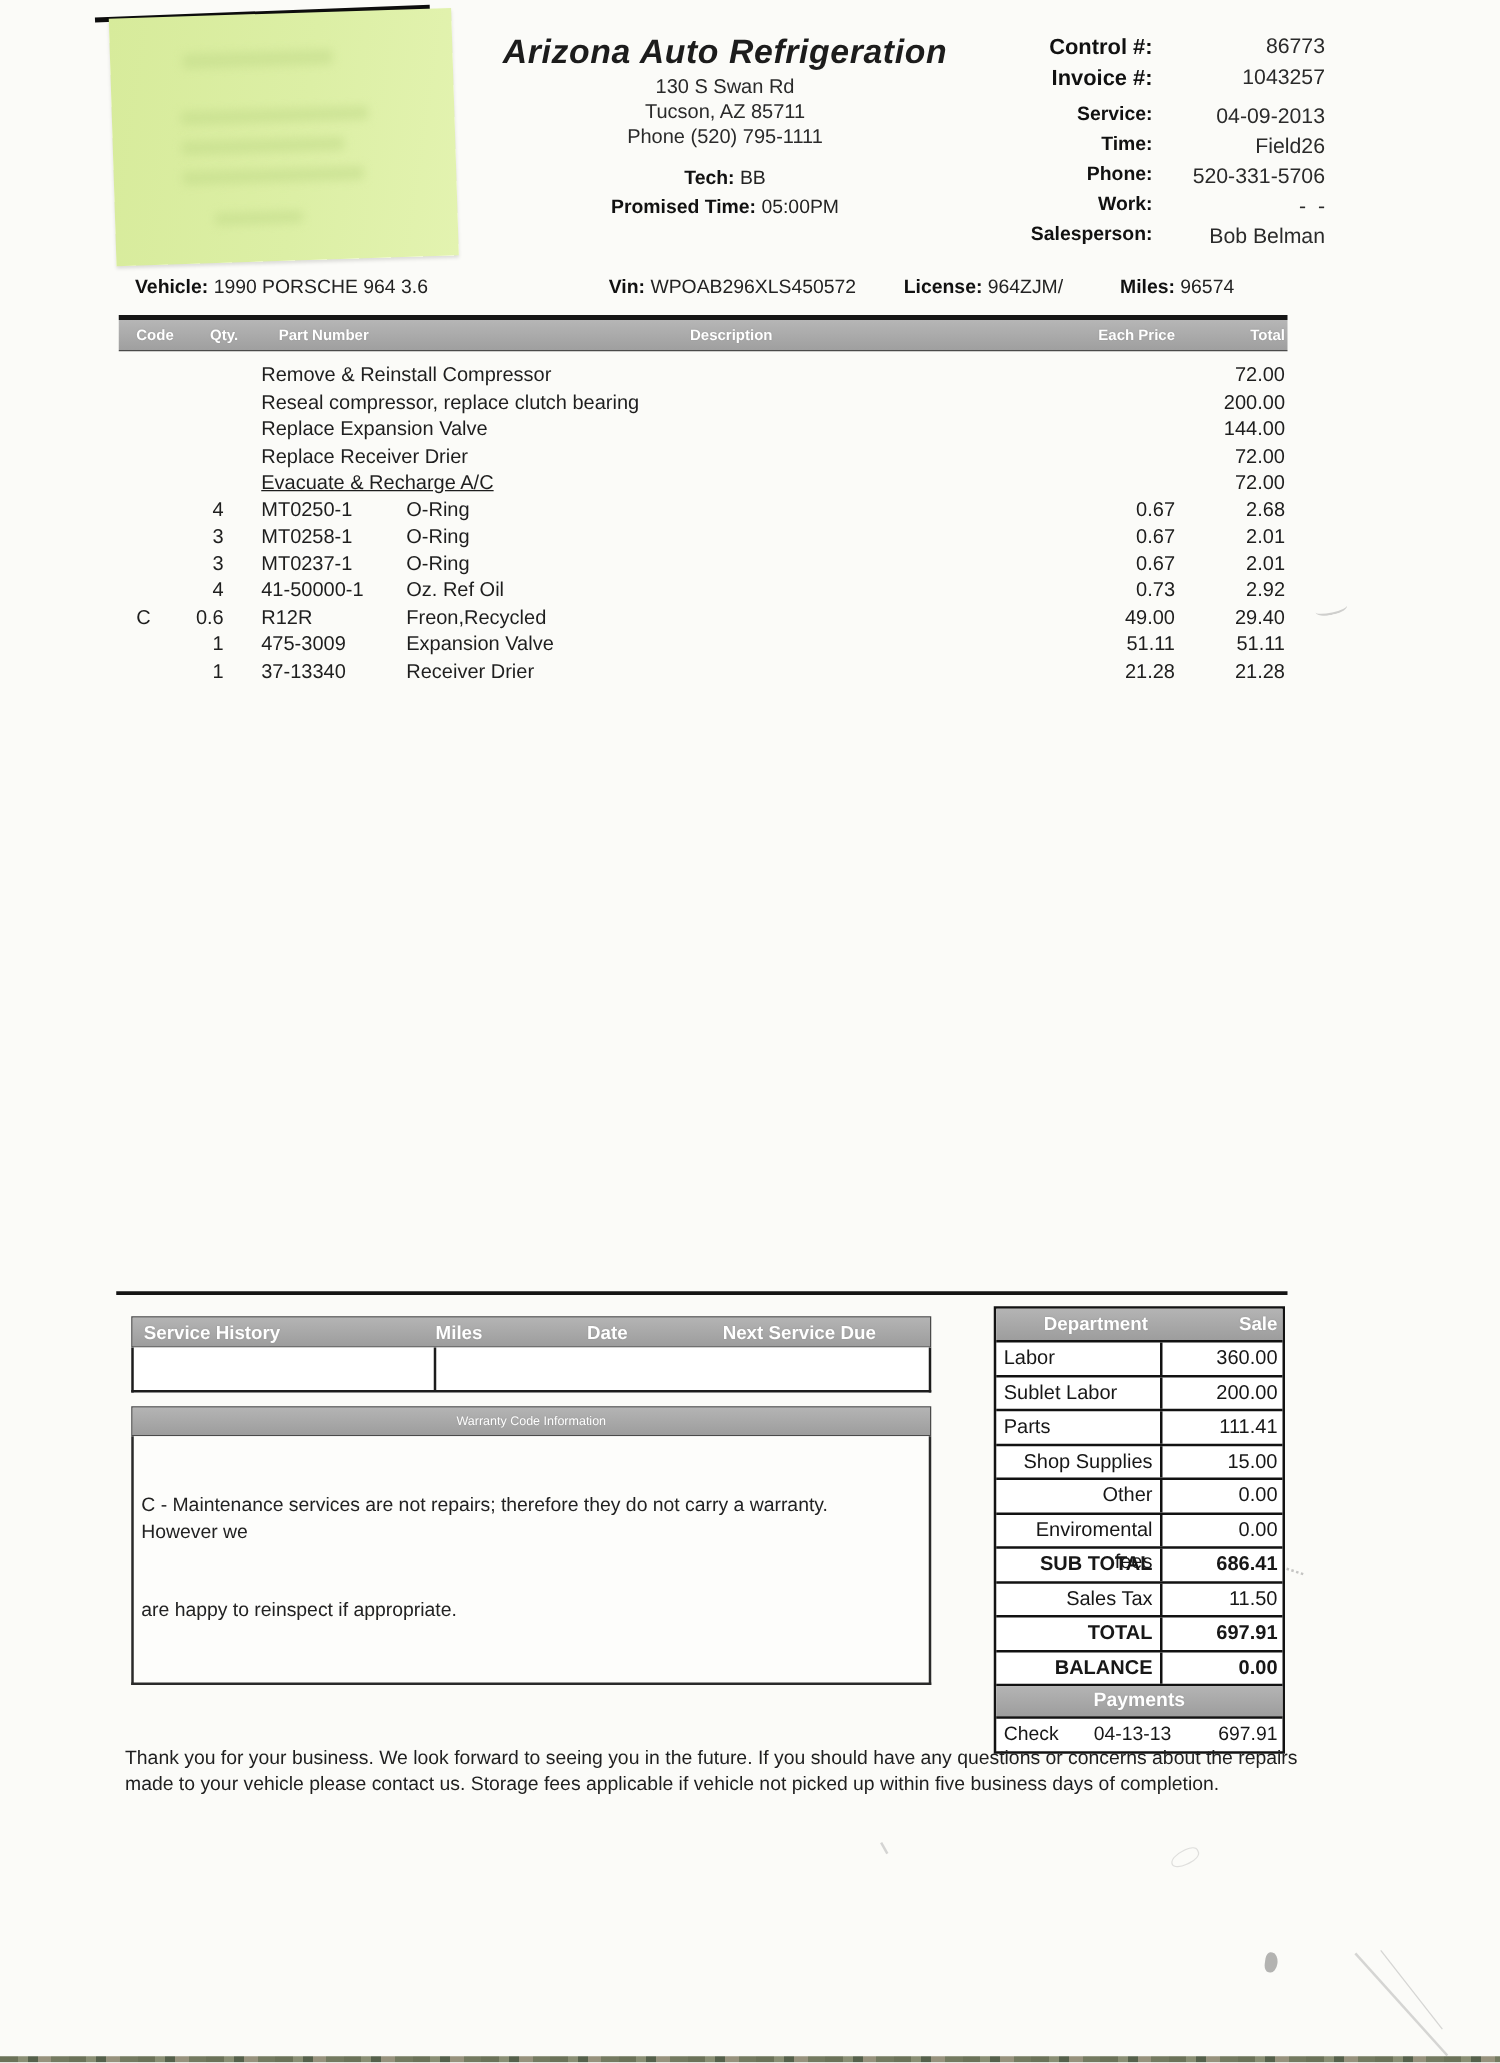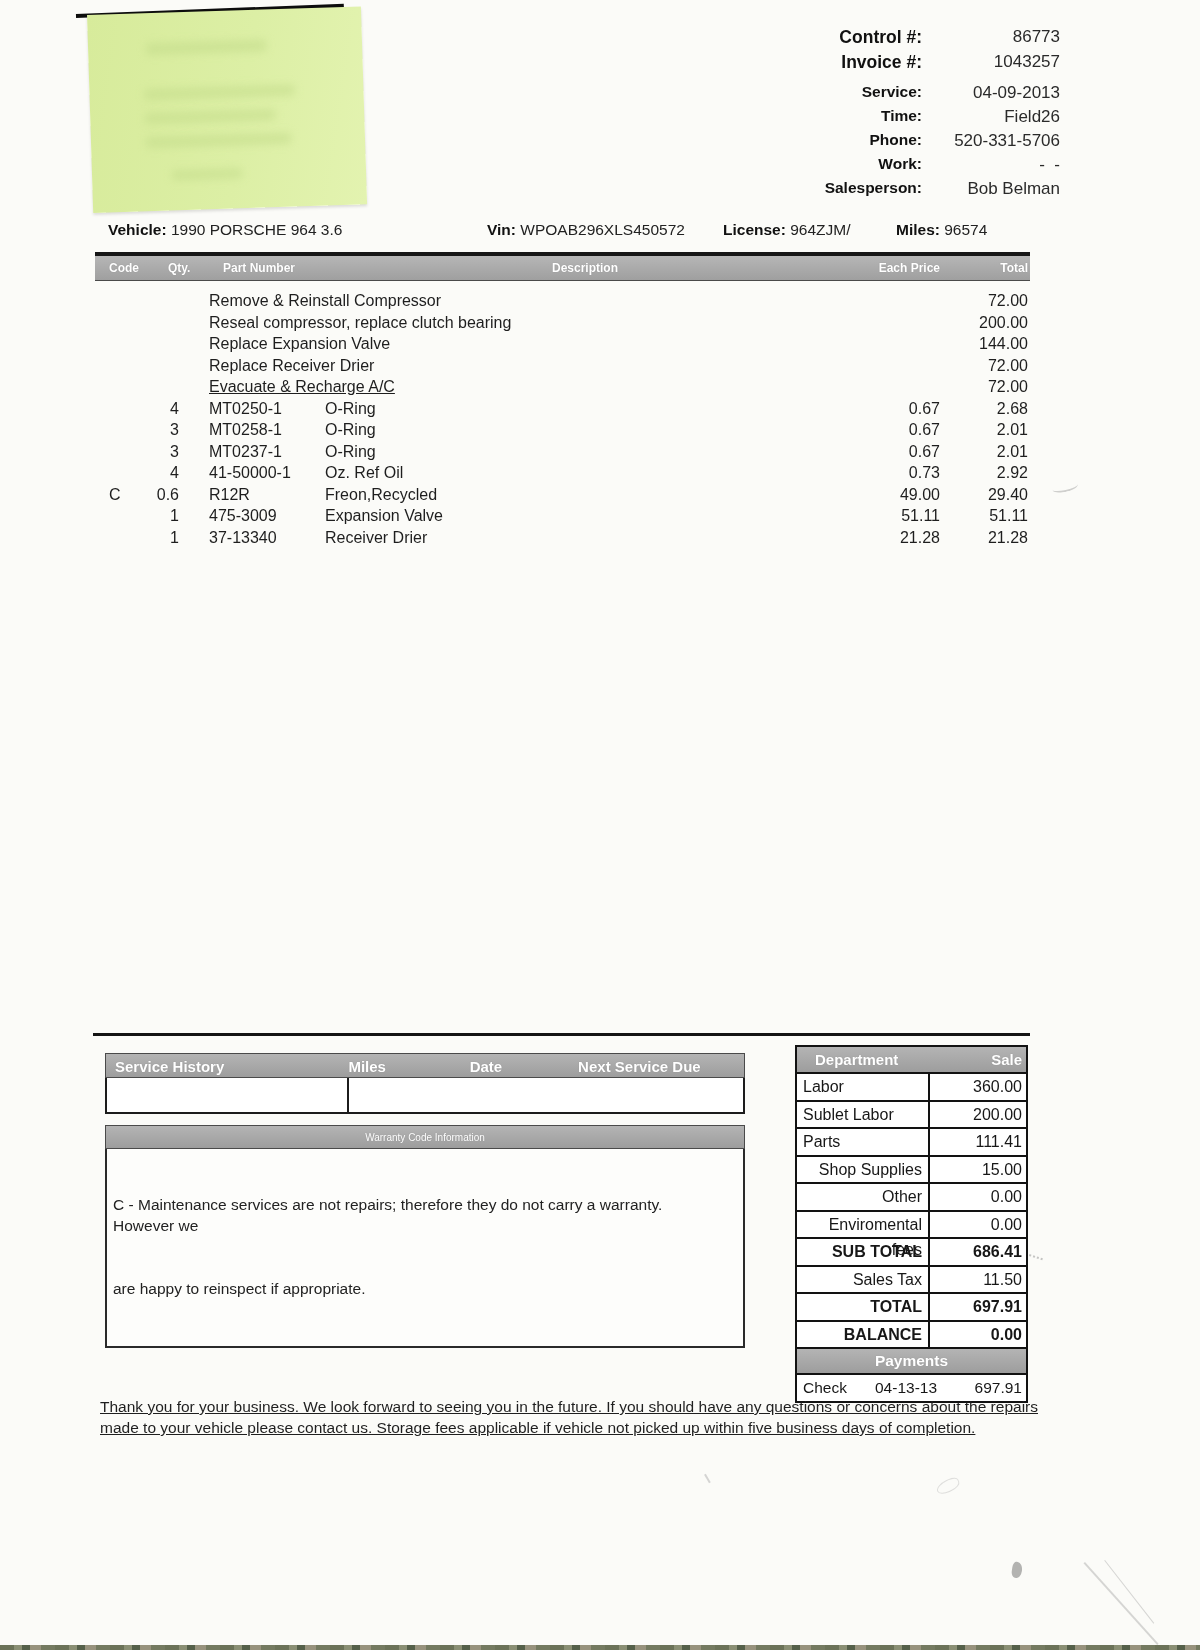--- a/index.html
+++ b/index.html
@@ -63,35 +63,35 @@
   .svc-div{position:absolute;left:240px;top:0;bottom:0;width:2px;background:#1c1c1c;}
 
   
   #warranty{position:absolute;left:105px;top:1125px;width:640px;}
   .warr-head{height:24px;background:linear-gradient(180deg,#b4b4b4,#9d9d9d);border:1px solid #4a4a4a;color:#fff;font-weight:normal;font-size:10px;line-height:24px;text-align:center;text-shadow:0 0 1px #888;box-sizing:border-box;}
   .warr-body{border:2px solid #2a2a2a;border-top:none;background:#fdfdfb;font-size:15.5px;line-height:21px;color:#222;padding:3px 16px 5px 6px;white-space:pre-wrap;}
 
   
   #dept{position:absolute;left:795px;top:1045px;width:233px;border:2px solid #121212;box-sizing:border-box;background:#fff;}
   .dept-head{display:flex;height:25px;background:linear-gradient(180deg,#b4b4b4,#9d9d9d);border-bottom:2px solid #121212;color:#fff;font-weight:bold;font-size:15px;line-height:25px;text-shadow:0 0 1px #888;}
-  .dept-head .dh1{flex:1;padding-left:18px;}
+  .dept-head .dh1{flex:1;padding-left:18px;margin-left:20px;}
   .dept-head .dh2{width:60px;text-align:right;padding-right:4px;}
   .dept-row{display:flex;height:27.5px;border-bottom:2px solid #121212;box-sizing:border-box;font-size:16px;line-height:25px;}
   .dept-row .dl{width:133px;border-right:2px solid #121212;padding:0 6px;box-sizing:border-box;color:#171717;}
   .dept-row .dl.ra{text-align:right;}
   .dept-row .dv{flex:1;text-align:right;padding-right:4px;color:#171717;}
   .dept-row .bd{font-weight:bold;}
   .pay-head{height:24px;background:linear-gradient(180deg,#b4b4b4,#9d9d9d);border-bottom:2px solid #121212;color:#fff;font-weight:bold;font-size:15.5px;line-height:24px;text-align:center;text-shadow:0 0 1px #888;}
   .pay-row{display:flex;height:26px;font-size:15.5px;line-height:25px;color:#171717;}
   .pay-row .pm{width:72px;padding-left:6px;}
   .pay-row .pd{width:92px;}
   .pay-row .pa{flex:1;text-align:right;padding-right:4px;}
 
   
-  #footer{position:absolute;left:100px;top:1396px;width:975px;font-size:15.5px;line-height:21px;color:#1f1f1f;text-decoration:underline;}
+  #footer{position:absolute;left:100px;top:1396px;width:975px;font-size:15.5px;line-height:21px;color:#1f1f1f;}
 
   
   .artifact{position:absolute;pointer-events:none;}
   .a-squiggle{width:26px;height:8px;border-bottom:2px solid #9a9a9a;border-radius:50%;opacity:.45;transform:rotate(-12deg);}
   .a-dots{width:14px;height:6px;border-top:2px dotted #8f8f8f;opacity:.5;transform:rotate(18deg);}
   .a-smudge{width:22px;height:10px;border:1px solid #aaa;border-radius:60% 40% 50% 50%;opacity:.35;transform:rotate(-25deg);}
   .a-line1{width:110px;height:0;border-top:2px solid #7d7d7d;opacity:.3;transform:rotate(48deg);transform-origin:left top;}
   .a-line2{width:80px;height:0;border-top:1px solid #7d7d7d;opacity:.3;transform:rotate(52deg);transform-origin:left top;}
   .a-blob{width:10px;height:16px;background:#5c5c5c;opacity:.45;border-radius:40% 60% 55% 45%;transform:rotate(8deg);}
   .a-fleck{width:6px;height:10px;border-left:2px solid #9a9a9a;opacity:.4;transform:rotate(-30deg);}
@@ -107,20 +107,30 @@
 
   <div class="note-edge"></div>
   <div class="sticky">
     <div class="ghost" style="left:58px;top:30px;width:120px;height:12px;"></div>
     <div class="ghost" style="left:55px;top:76px;width:150px;height:11px;"></div>
     <div class="ghost" style="left:55px;top:100px;width:130px;height:11px;"></div>
     <div class="ghost" style="left:55px;top:124px;width:145px;height:11px;"></div>
     <div class="ghost" style="left:80px;top:158px;width:70px;height:10px;"></div>
   </div>
 
+  <div class="center-head">
+    <div class="company">Arizona Auto Refrigeration</div>
+    <div class="addr">
+      <div>130 S Swan Rd</div>
+      <div>Tucson, AZ 85711</div>
+      <div>Phone (520) 795-1111</div>
+    </div>
+    <div class="hrow tech-row"><b class="lbl">Tech:</b> <span>BB</span></div>
+    <div class="hrow prom-row"><b class="lbl">Promised Time:</b> <span>05:00PM</span></div>
+  </div>
 
   <div class="right-head" id="header-meta">
       <div class="meta-row big">
         <span class="ml">Control #:</span>
         <span class="mv">86773</span>
       </div>
       <div class="meta-row big">
         <span class="ml">Invoice #:</span>
         <span class="mv">1043257</span>
       </div>

